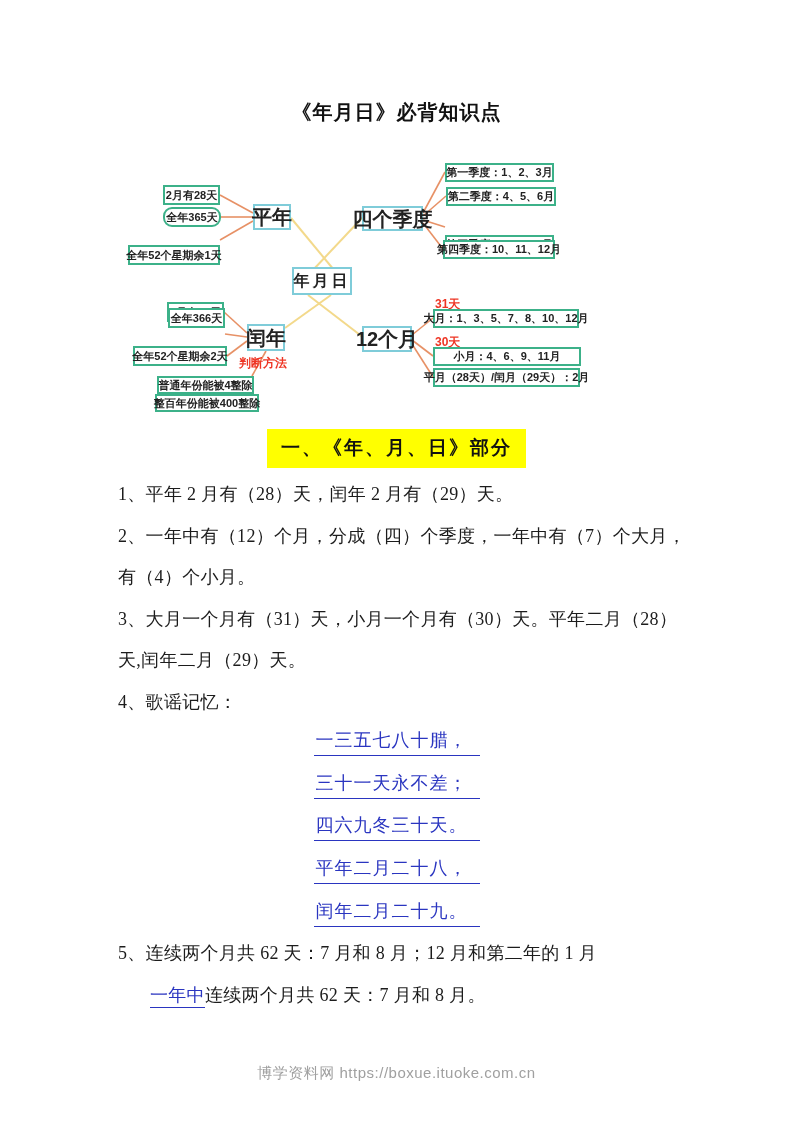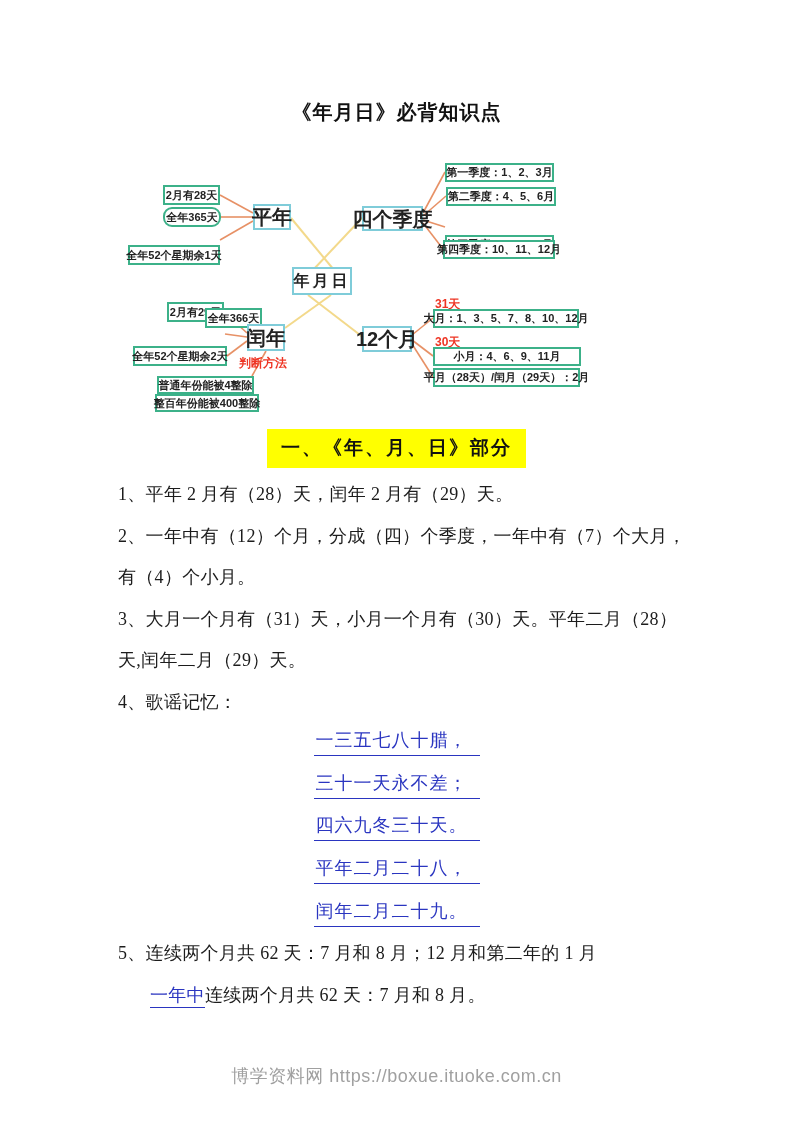--- a/index.html
+++ b/index.html
@@ -67,21 +67,21 @@
     border-bottom:1px solid var(--link-blue);
     padding:0 12px 3px 2px;letter-spacing:1px;white-space:nowrap;
   }
   .link-text{
     color:var(--link-blue);border-bottom:1px solid var(--link-blue);
     padding-bottom:2px;
   }
   .footer{
     position:absolute;top:1064px;left:0;width:100%;text-align:center;
     font-family:"Liberation Sans", sans-serif;
-    font-size:18px;color:var(--footer-gray);letter-spacing:0.5px;
+    font-size:15px;color:var(--footer-gray);letter-spacing:0.5px;
   }
 </style>
 </head>
 <body>
 
 <div class="page">
 
   <div class="doc-title">《年月日》必背知识点</div>
 
   <div class="mindmap">
@@ -118,21 +118,21 @@
     <div class="mm-box" style="left:128px;top:72px;width:92px;height:20px;margin-top:15px;">全年52个星期余1天</div>
     <div class="mm-box mm-node" style="left:253px;top:46px;width:38px;height:26px;">平年</div>
 
     <div class="mm-box mm-node" style="left:362px;top:48px;width:61px;height:25px;">四个季度</div>
     <div class="mm-box" style="left:445px;top:5px;width:109px;height:19px;">第一季度：1、2、3月</div>
     <div class="mm-box" style="left:446px;top:29px;width:110px;height:19px;">第二季度：4、5、6月</div>
     <div class="mm-box" style="left:445px;top:60px;width:109px;height:19px;margin-top:17px;">第三季度：7、8、9月</div>
     <div class="mm-box" style="left:443px;top:82px;width:112px;height:19px;">第四季度：10、11、12月</div>
 
     <div class="mm-box" style="left:167px;top:144px;width:57px;height:20px;">2月有29天</div>
-    <div class="mm-box" style="left:168px;top:150px;width:57px;height:20px;margin-left:37px;">全年366天</div>
+    <div class="mm-box" style="left:168px;top:150px;width:57px;height:20px;">全年366天</div>
     <div class="mm-box" style="left:133px;top:188px;width:94px;height:20px;">全年52个星期余2天</div>
     <div class="mm-box mm-node" style="left:247px;top:166px;width:38px;height:27px;">闰年</div>
     <div class="mm-red" style="left:239px;top:197px;">判断方法</div>
     <div class="mm-box" style="left:157px;top:218px;width:97px;height:18px;">普通年份能被4整除</div>
     <div class="mm-box" style="left:155px;top:236px;width:104px;height:18px;">整百年份能被400整除</div>
 
     <div class="mm-box mm-node" style="left:362px;top:168px;width:50px;height:26px;">12个月</div>
     <div class="mm-red" style="left:435px;top:138px;">31天</div>
     <div class="mm-box" style="left:433px;top:151px;width:146px;height:19px;">大月：1、3、5、7、8、10、12月</div>
     <div class="mm-red" style="left:435px;top:176px;">30天</div>

